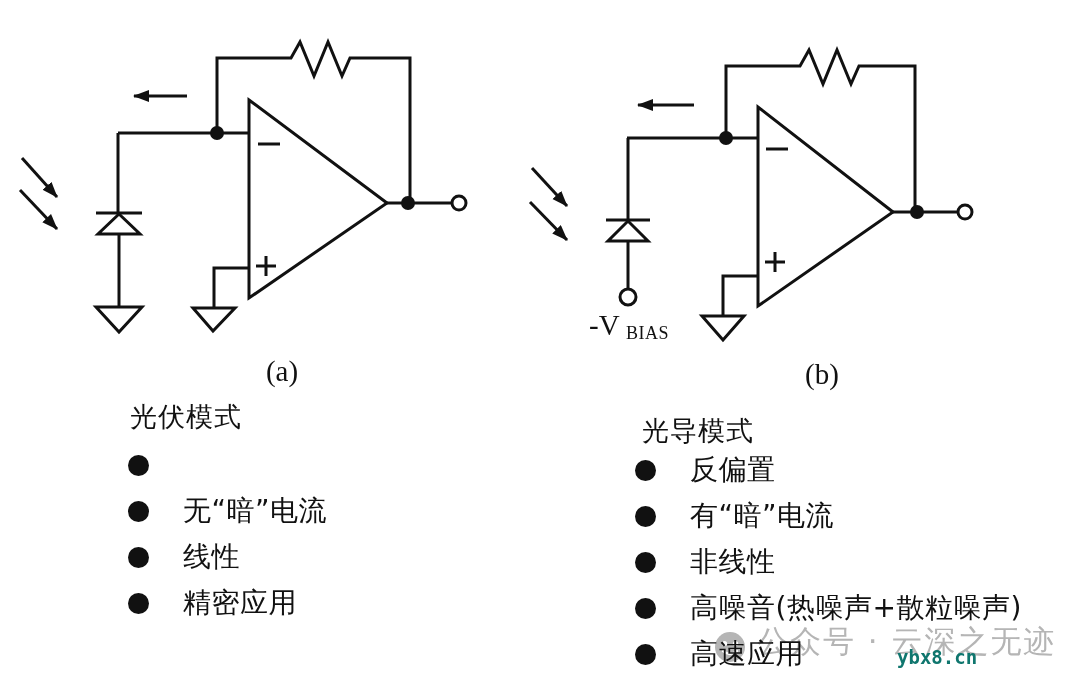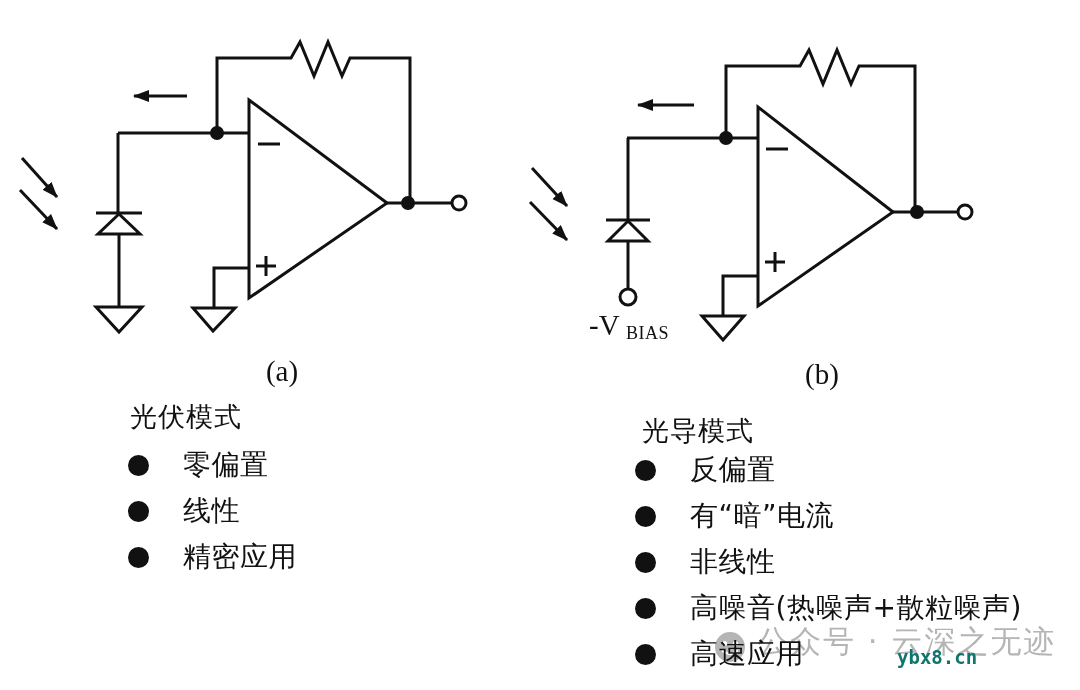--- a/index.html
+++ b/index.html
@@ -168,21 +168,24 @@
     </g>
   </svg>
 
   <div class="caption caption-a">(a)</div>
   <div class="caption caption-b">(b)</div>
 
   <div class="panel panel-title panel-title-a">光伏模式</div>
   <div class="panel bullet-list bullet-list-a">
     <div class="li">
       <span class="bullet"></span>
-      <span class="li-text">零偏置</span>
+    </div>
+    <div class="li">
+      <span class="bullet"></span>
+      <span class="li-text">无“暗”电流</span>
     </div>
     <div class="li">
       <span class="bullet"></span>
       <span class="li-text">线性</span>
     </div>
     <div class="li">
       <span class="bullet"></span>
       <span class="li-text">精密应用</span>
     </div>
   </div>

